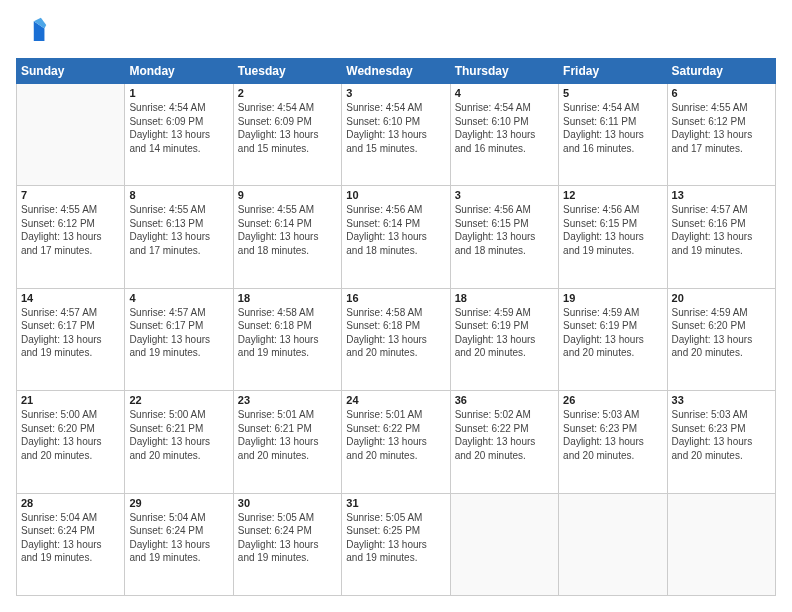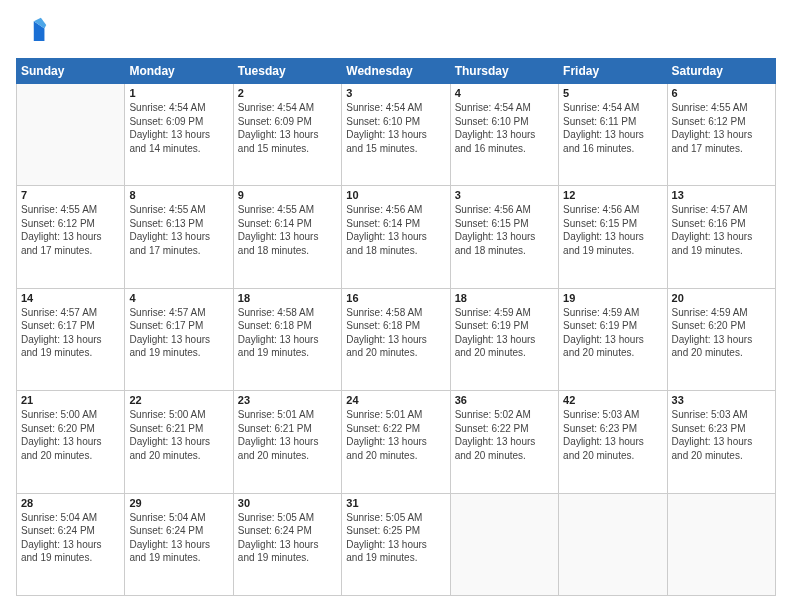--- a/index.html
+++ b/index.html
@@ -233,21 +233,21 @@
           </td>
           <td>
             <span class="day-num">24</span>
             <div class="day-info">Sunrise: 5:01 AM<br>Sunset: 6:22 PM<br>Daylight: 13 hours and 20 minutes.</div>
           </td>
           <td>
             <span class="day-num">36</span>
             <div class="day-info">Sunrise: 5:02 AM<br>Sunset: 6:22 PM<br>Daylight: 13 hours and 20 minutes.</div>
           </td>
           <td>
-            <span class="day-num">42</span>
+            <span class="day-num">26</span>
             <div class="day-info">Sunrise: 5:03 AM<br>Sunset: 6:23 PM<br>Daylight: 13 hours and 20 minutes.</div>
           </td>
           <td>
             <span class="day-num">33</span>
             <div class="day-info">Sunrise: 5:03 AM<br>Sunset: 6:23 PM<br>Daylight: 13 hours and 20 minutes.</div>
           </td>
         </tr>
         <tr>
           <td>
             <span class="day-num">28</span>

